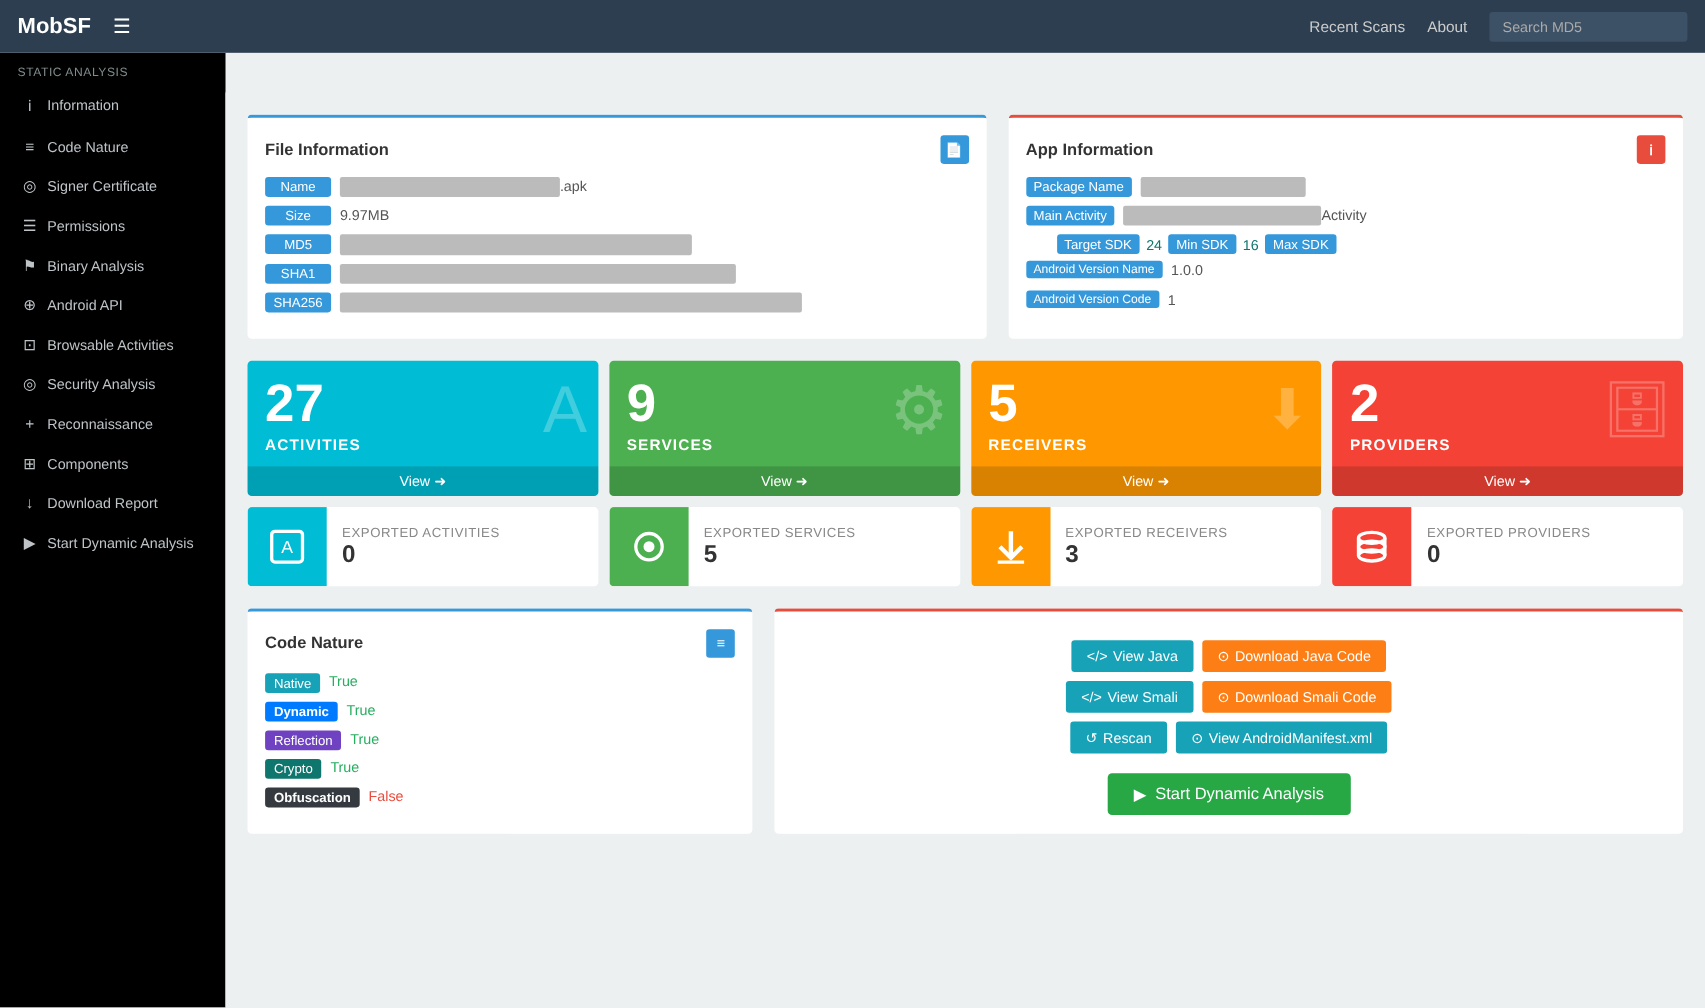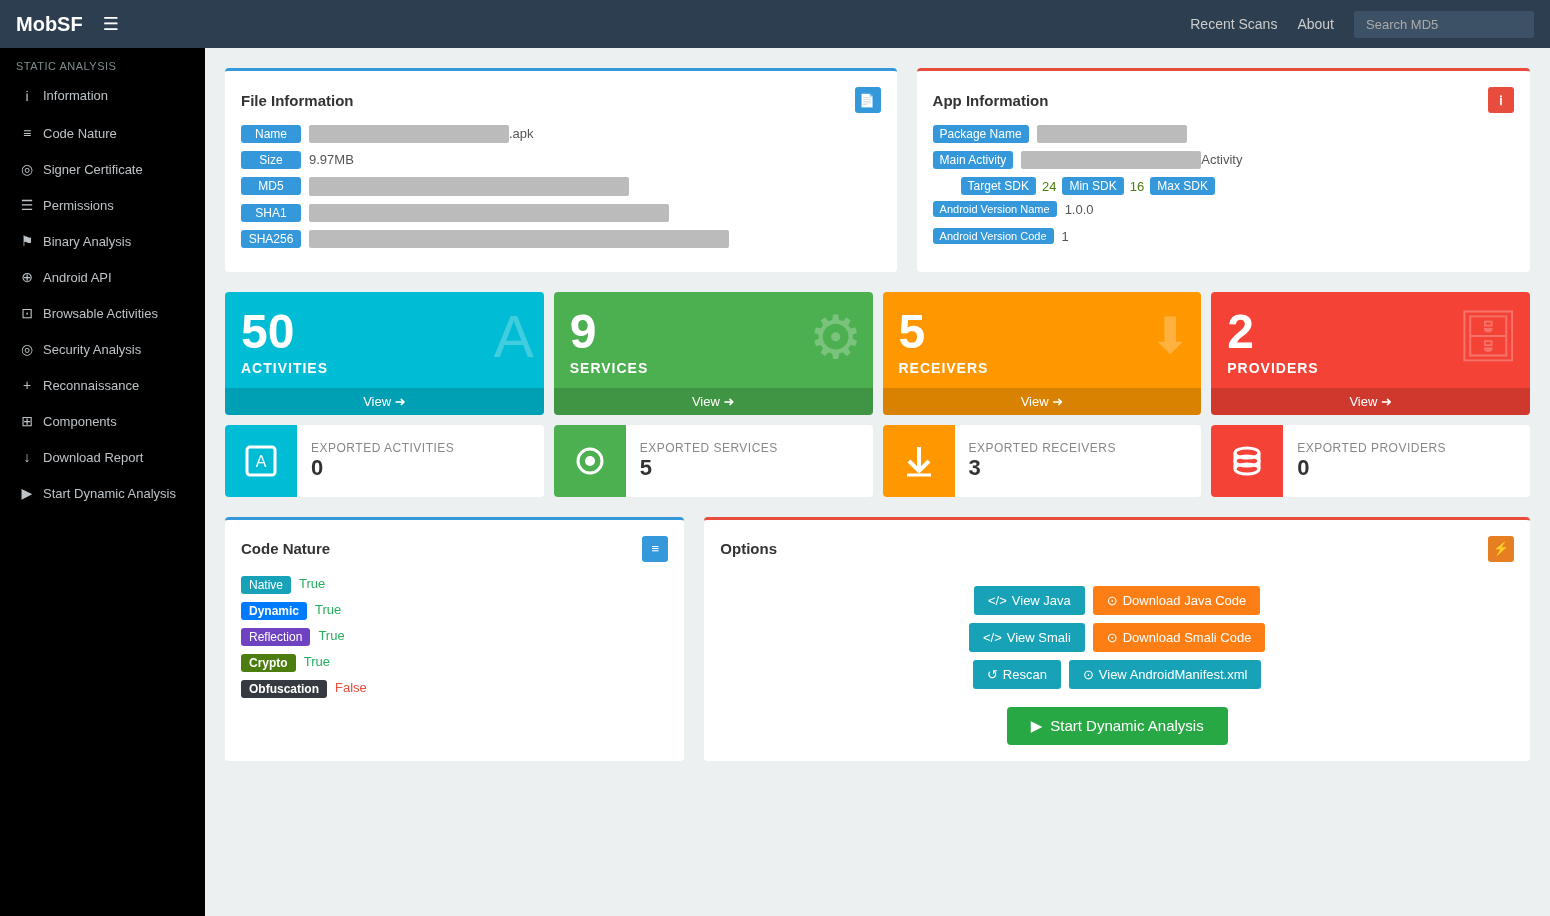--- a/index.html
+++ b/index.html
@@ -85,20 +85,21 @@
       gap: 8px;
     }
     .sidebar-item-icon { width: 16px; text-align: center; font-size: 14px; }
 
     
     .main {
       flex: 1;
       overflow-y: auto;
       padding: 20px;
       background: #ecf0f1;
+      margin-top: 36px;
     }
 
     
     .cards-row {
       display: flex;
       gap: 20px;
       margin-bottom: 20px;
     }
 
     .card {
@@ -165,21 +166,21 @@
       padding-left: 28px;
     }
     .sdk-badge {
       background: #3498db;
       color: #fff;
       padding: 2px 7px;
       border-radius: 3px;
       font-size: 12px;
     }
     .sdk-value {
-      color: #4d7c0f;
+      color: #0f766e;
       font-size: 13px;
     }
 
     
     .stats-row {
       display: grid;
       grid-template-columns: repeat(4, 1fr);
       gap: 10px;
       margin-bottom: 10px;
     }
@@ -316,21 +317,21 @@
     }
     .cn-badge {
       padding: 2px 8px;
       border-radius: 3px;
       font-size: 12px;
       color: #fff;
     }
     .cn-badge.cyan { background: #17a2b8; }
     .cn-badge.blue { background: #007bff; font-weight: bold; }
     .cn-badge.purple { background: #6f42c1; }
-    .cn-badge.teal { background: #4d7c0f; font-weight: bold; }
+    .cn-badge.teal { background: #0f766e; }
     .cn-badge.darkblue { background: #343a40; font-weight: bold; }
     .cn-value { color: #555; }
     .cn-value.true-val { color: #27ae60; }
     .cn-value.false-val { color: #e74c3c; }
 
     
     .options-buttons {
       display: flex;
       flex-direction: column;
       gap: 8px;
@@ -501,21 +502,21 @@
         </div>
         <div class="info-row">
           <span class="info-label" style="font-size:11px;min-width:80px;">Android Version Code</span>
           <span class="info-value">1</span>
         </div>
       </div>
     </div>
 
     <div class="stats-row">
       <div class="stat-tile cyan">
-        <div class="stat-number">50</div>
+        <div class="stat-number">27</div>
         <div class="stat-label">ACTIVITIES</div>
         <div class="stat-tile-icon">A</div>
         <a class="stat-view">View ➜</a>
       </div>
       <div class="stat-tile green">
         <div class="stat-number">9</div>
         <div class="stat-label">SERVICES</div>
         <div class="stat-tile-icon">⚙</div>
         <a class="stat-view">View ➜</a>
       </div>
@@ -611,24 +612,20 @@
           <span class="cn-badge teal">Crypto</span>
           <span class="cn-value true-val">True</span>
         </div>
         <div class="cn-row">
           <span class="cn-badge darkblue">Obfuscation</span>
           <span class="cn-value false-val">False</span>
         </div>
       </div>
 
       <div class="bottom-card" style="flex:1.3; border-top:3px solid #e74c3c;">
-        <div class="bottom-card-title">
-          <span>Options</span>
-          <div class="bottom-card-title-icon orange">⚡</div>
-        </div>
         <div class="options-buttons">
           <div class="options-row">
             <button class="opt-btn cyan">
               <span>&lt;/&gt;</span>
               <span>View Java</span>
             </button>
             <button class="opt-btn orange">
               <span>⊙</span>
               <span>Download Java Code</span>
             </button>

